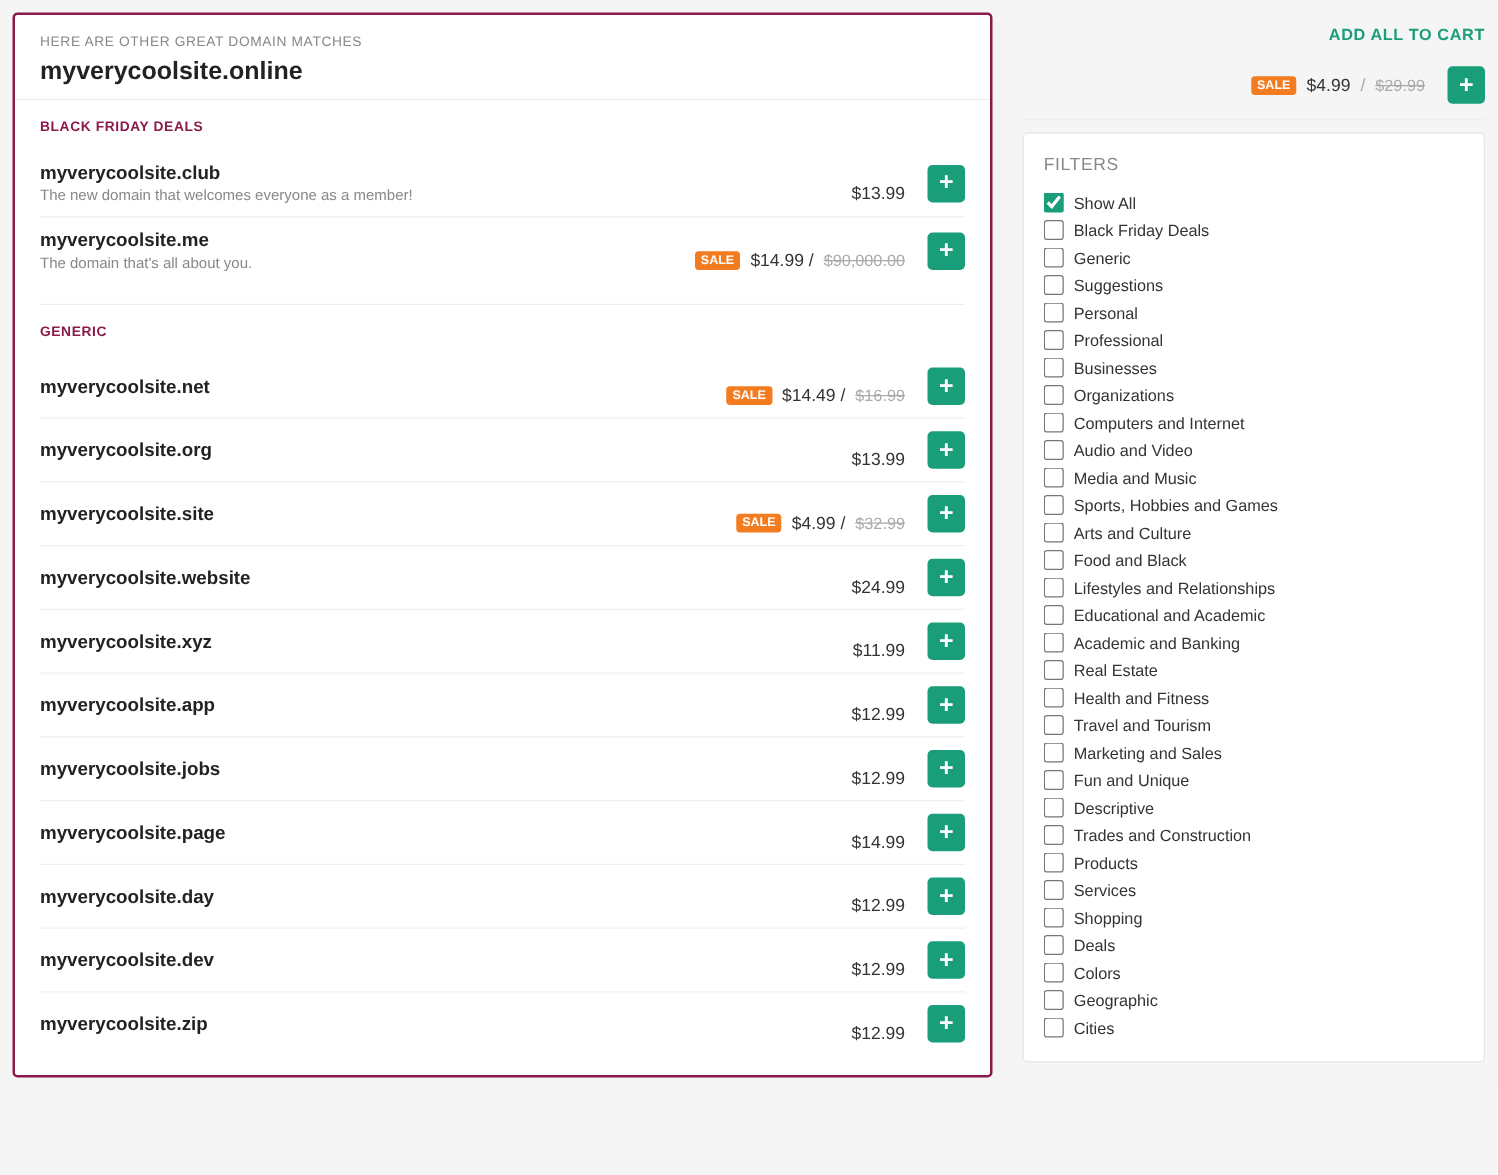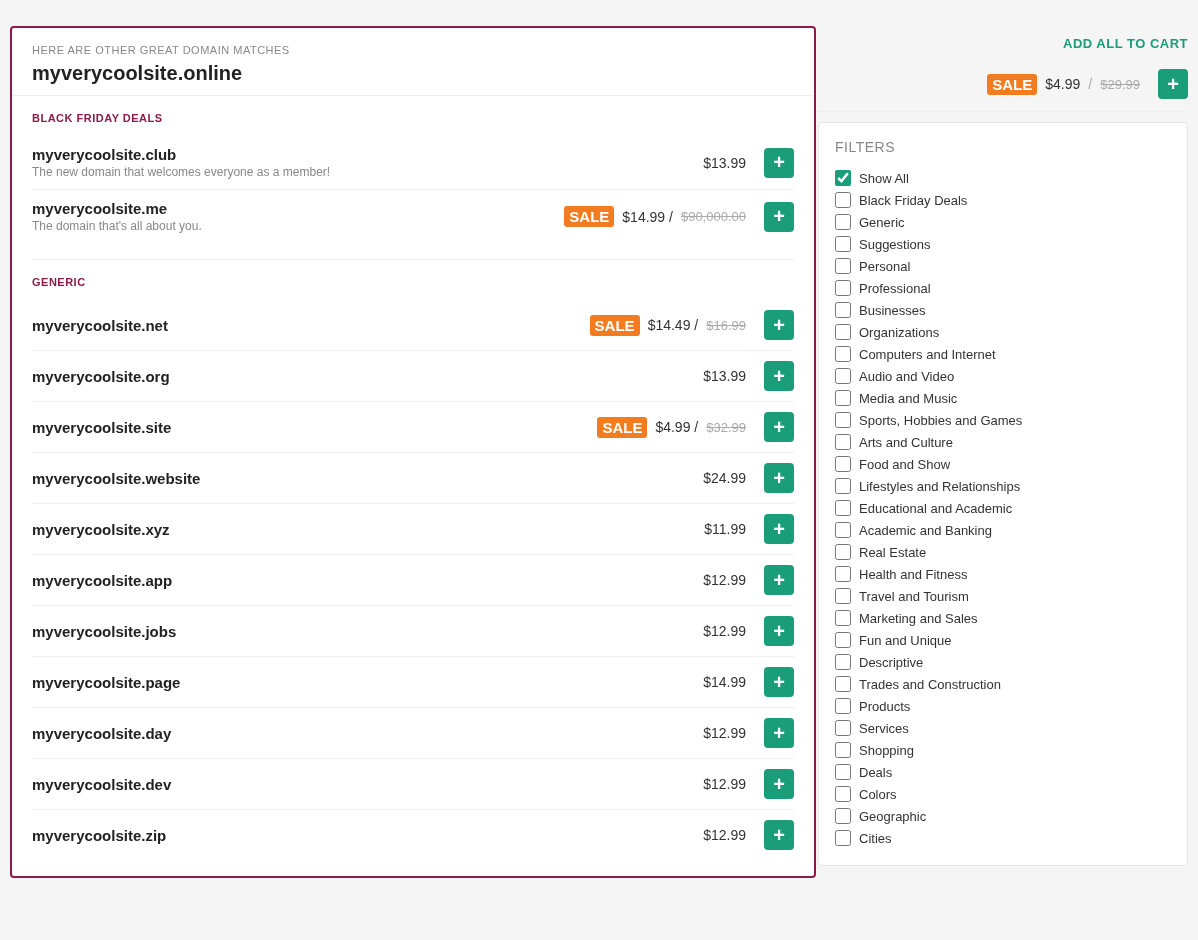--- a/index.html
+++ b/index.html
@@ -4,24 +4,24 @@
   <style>
     * { box-sizing: border-box; margin: 0; padding: 0; }
     body {
       font-family: Arial, sans-serif;
       background: #f5f5f5;
       font-size: 14px;
       color: #333;
     }
     .outer {
       max-width: 1198px;
-      margin: 16px auto;
+      margin: 0 auto;
       padding: 10px;
       display: flex;
-      gap: 2px;
+      gap: 24px;
       background: #f5f5f5;
     }
     
     .left-panel {
       border: 2px solid #8b1a4a;
       border-radius: 4px;
       background: #fff;
       flex: 1;
       padding: 0;
       overflow: hidden;
@@ -70,32 +70,32 @@
       font-size: 15px;
       color: #222;
     }
     .domain-info .domain-desc {
       font-size: 12px;
       color: #888;
       margin-top: 2px;
     }
     .domain-price-area {
       display: flex;
-      align-items: center;
+      align-items: flex-end;
       gap: 8px;
     }
     .price-normal {
       font-size: 14px;
       color: #333;
       font-weight: 500;
     }
     .price-sale-tag {
       background: #f47c20;
       color: #fff;
-      font-size: 15px;
+      font-size: 10px;
       font-weight: bold;
       padding: 2px 5px;
       border-radius: 3px;
     }
     .price-orig {
       font-size: 13px;
       color: #aaa;
       text-decoration: line-through;
     }
     .add-btn {
@@ -396,21 +396,21 @@
           <div class="filter-item">
             <input type="checkbox" id="filter-11" style="">
             <label for="filter-11">Sports, Hobbies and Games</label>
           </div>
           <div class="filter-item">
             <input type="checkbox" id="filter-12" style="">
             <label for="filter-12">Arts and Culture</label>
           </div>
           <div class="filter-item">
             <input type="checkbox" id="filter-13" style="">
-            <label for="filter-13">Food and Show</label>
+            <label for="filter-13">Food and Black</label>
           </div>
           <div class="filter-item">
             <input type="checkbox" id="filter-14" style="">
             <label for="filter-14">Lifestyles and Relationships</label>
           </div>
           <div class="filter-item">
             <input type="checkbox" id="filter-15" style="">
             <label for="filter-15">Educational and Academic</label>
           </div>
           <div class="filter-item">

